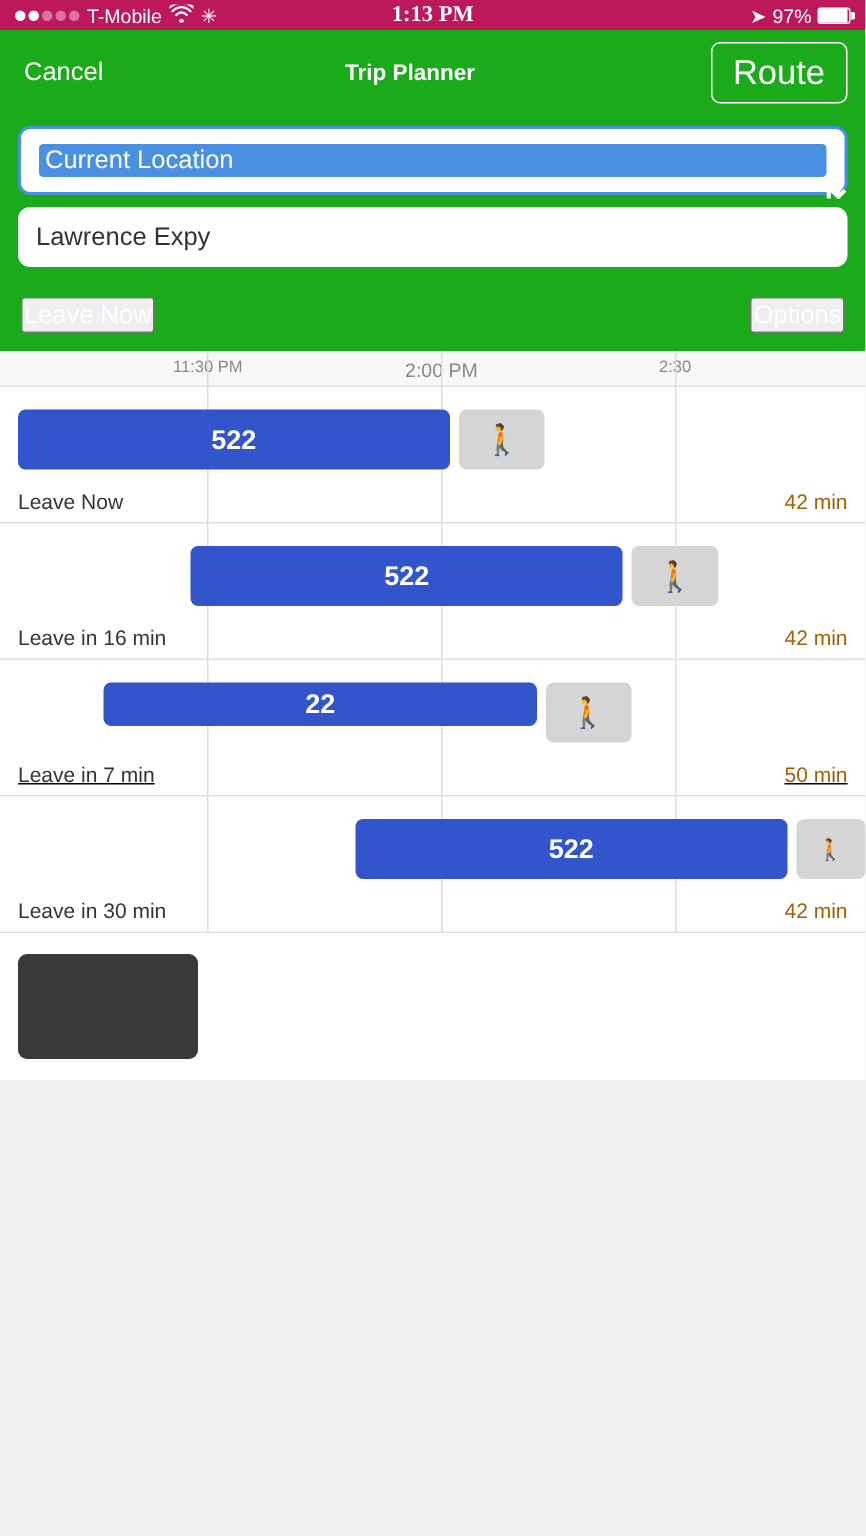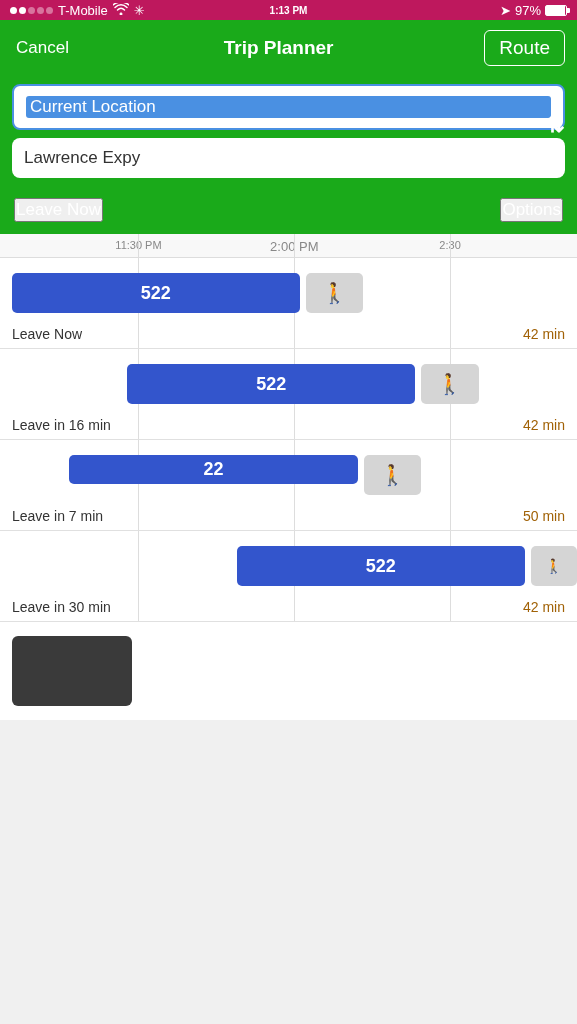--- a/index.html
+++ b/index.html
@@ -12,55 +12,55 @@
       color: white;
       display: flex;
       justify-content: space-between;
       align-items: center;
       padding: 4px 10px;
       font-size: 13px;
       font-weight: 500;
       height: 20px;
     }
     .status-left { display: flex; align-items: center; gap: 5px; }
-    .status-center { position: absolute; left: 50%; transform: translateX(-50%); font-size: 10px; font-weight: 600; }
+    .status-center { position: absolute; left: 50%; transform: translateX(-50%); font-size: 15px; font-weight: 600; font-family: Liberation Serif, serif; }
     .status-right { display: flex; align-items: center; gap: 4px; }
     .signal-dots { display: flex; gap: 2px; }
     .dot { width: 7px; height: 7px; border-radius: 50%; background: white; opacity: 0.4; }
     .dot.filled { opacity: 1; }
     .battery-icon { display: flex; align-items: center; }
     .battery-body { width: 22px; height: 11px; border: 1.5px solid white; border-radius: 2px; position: relative; }
     .battery-body::after { content: ''; position: absolute; right: -4px; top: 2.5px; width: 3px; height: 5px; background: white; border-radius: 0 1px 1px 0; }
     .battery-fill { background: white; height: 100%; width: 97%; }
 
     
     .header {
       background: #1aaa1a;
       color: white;
       display: flex;
       justify-content: space-between;
       align-items: center;
       padding: 0 12px;
       height: 56px;
     }
-    .header-title { font-size: 19px; font-weight: 600; }
+    .header-title { font-size: 15px; font-weight: 600; }
     .header-btn {
       font-size: 17px;
       color: white;
       background: none;
       border: none;
       cursor: pointer;
       padding: 6px 4px;
     }
     .route-btn {
       background: #1aaa1a;
       border: 1.5px solid white;
       border-radius: 6px;
       padding: 6px 14px;
-      font-size: 19px;
+      font-size: 23px;
       color: white;
       font-weight: 500;
     }
 
     
     .search-area {
       background: #1aaa1a;
       padding: 8px 12px 4px;
     }
     .search-input-wrap {
@@ -291,21 +291,21 @@
     <div style="position:absolute; left:51%; top:0; bottom:0; width:1px; background:#ddd;"></div>
     <div style="position:absolute; left:78%; top:0; bottom:0; width:1px; background:#ddd;"></div>
     <div class="gantt-row" style="height:50px; position:relative;">
       <div class="gantt-bar bus" style="left:12%; width:50%; top:3px; height:29px;">
         <span>22</span>
       </div>
       <div class="gantt-bar walk" style="left:63%; width:10%; top:3px; height:40px;">
         <span>🚶</span>
       </div>
     </div>
-    <div class="gantt-info" style="position:absolute; bottom:6px; left:0; width:100%; display:flex; justify-content:space-between; padding:0 12px;">
+    <div class="gantt-info" style="position:absolute; bottom:6px; left:0; width:100%; display:flex; justify-content:space-between; padding:0 12px;text-decoration:underline;">
       <span class="info-left">Leave in 7 min</span>
       <span class="info-right">50 min</span>
     </div>
   </div>
 
   <div class="row-container" style="position:relative; padding:12px 0 28px; border-bottom:1px solid #e0e0e0;">
     <div style="position:absolute; left:24%; top:0; bottom:0; width:1px; background:#ddd;"></div>
     <div style="position:absolute; left:51%; top:0; bottom:0; width:1px; background:#ddd;"></div>
     <div style="position:absolute; left:78%; top:0; bottom:0; width:1px; background:#ddd;"></div>
     <div class="gantt-row" style="height:50px; position:relative;">

